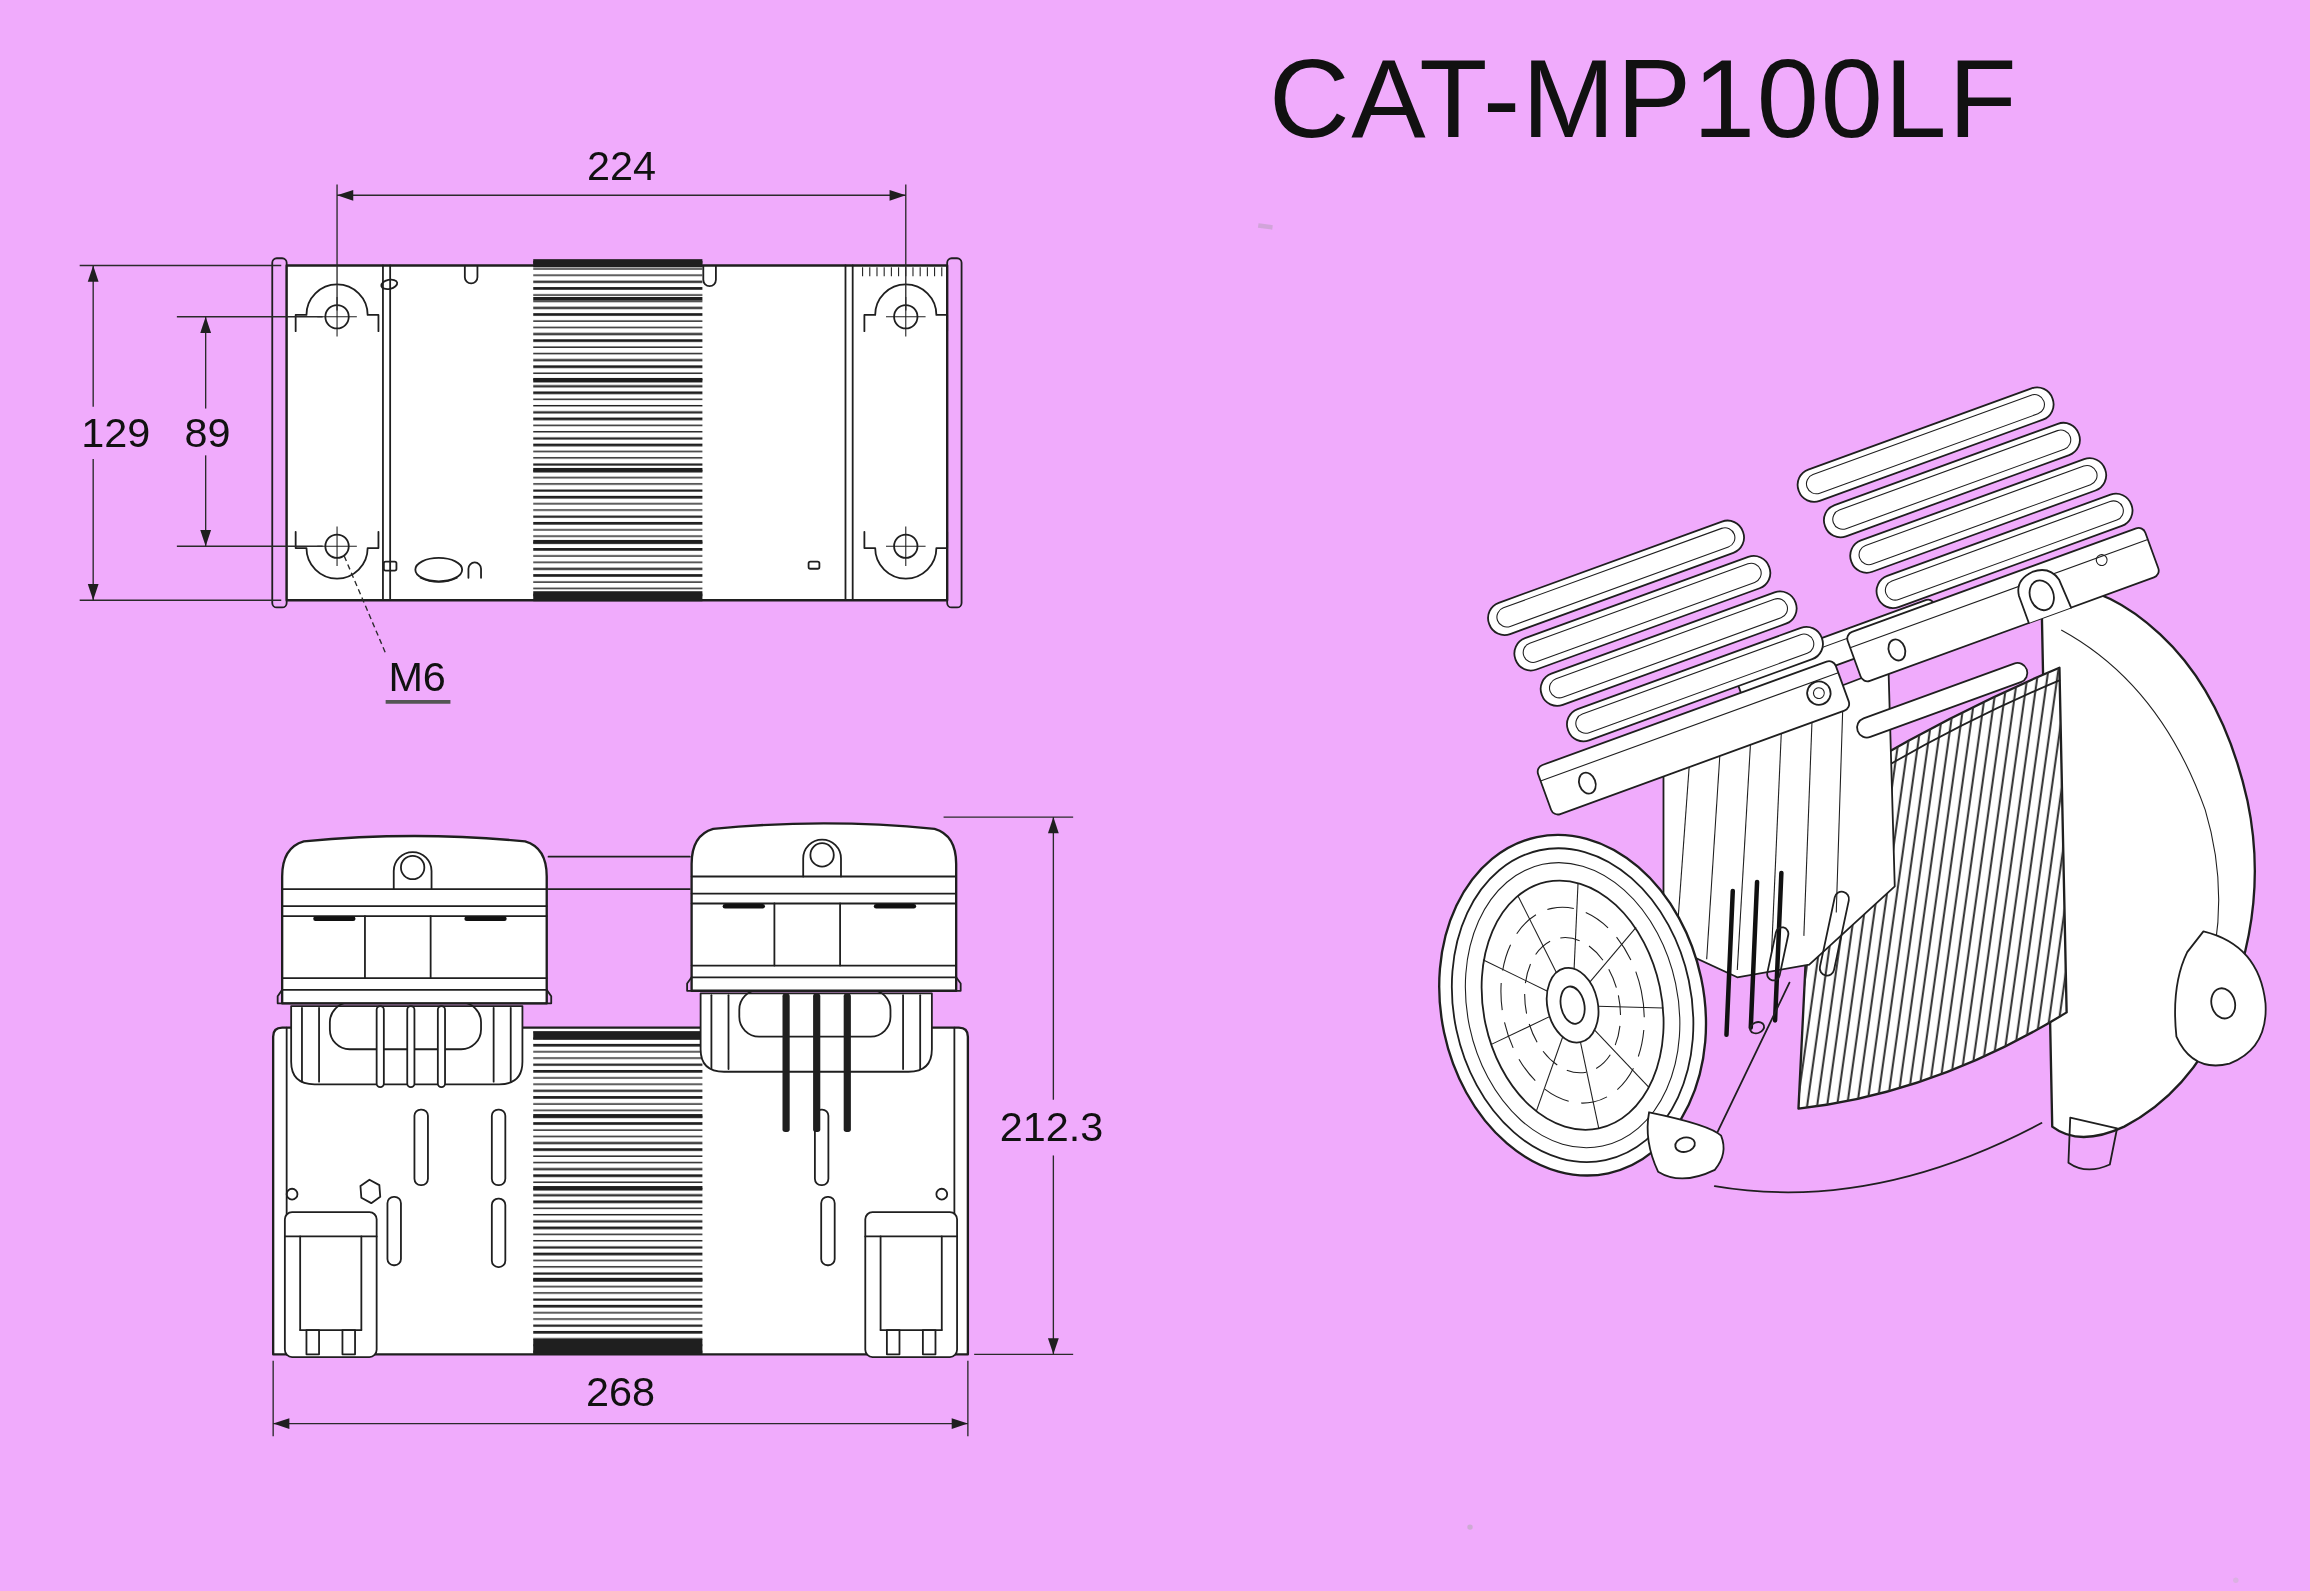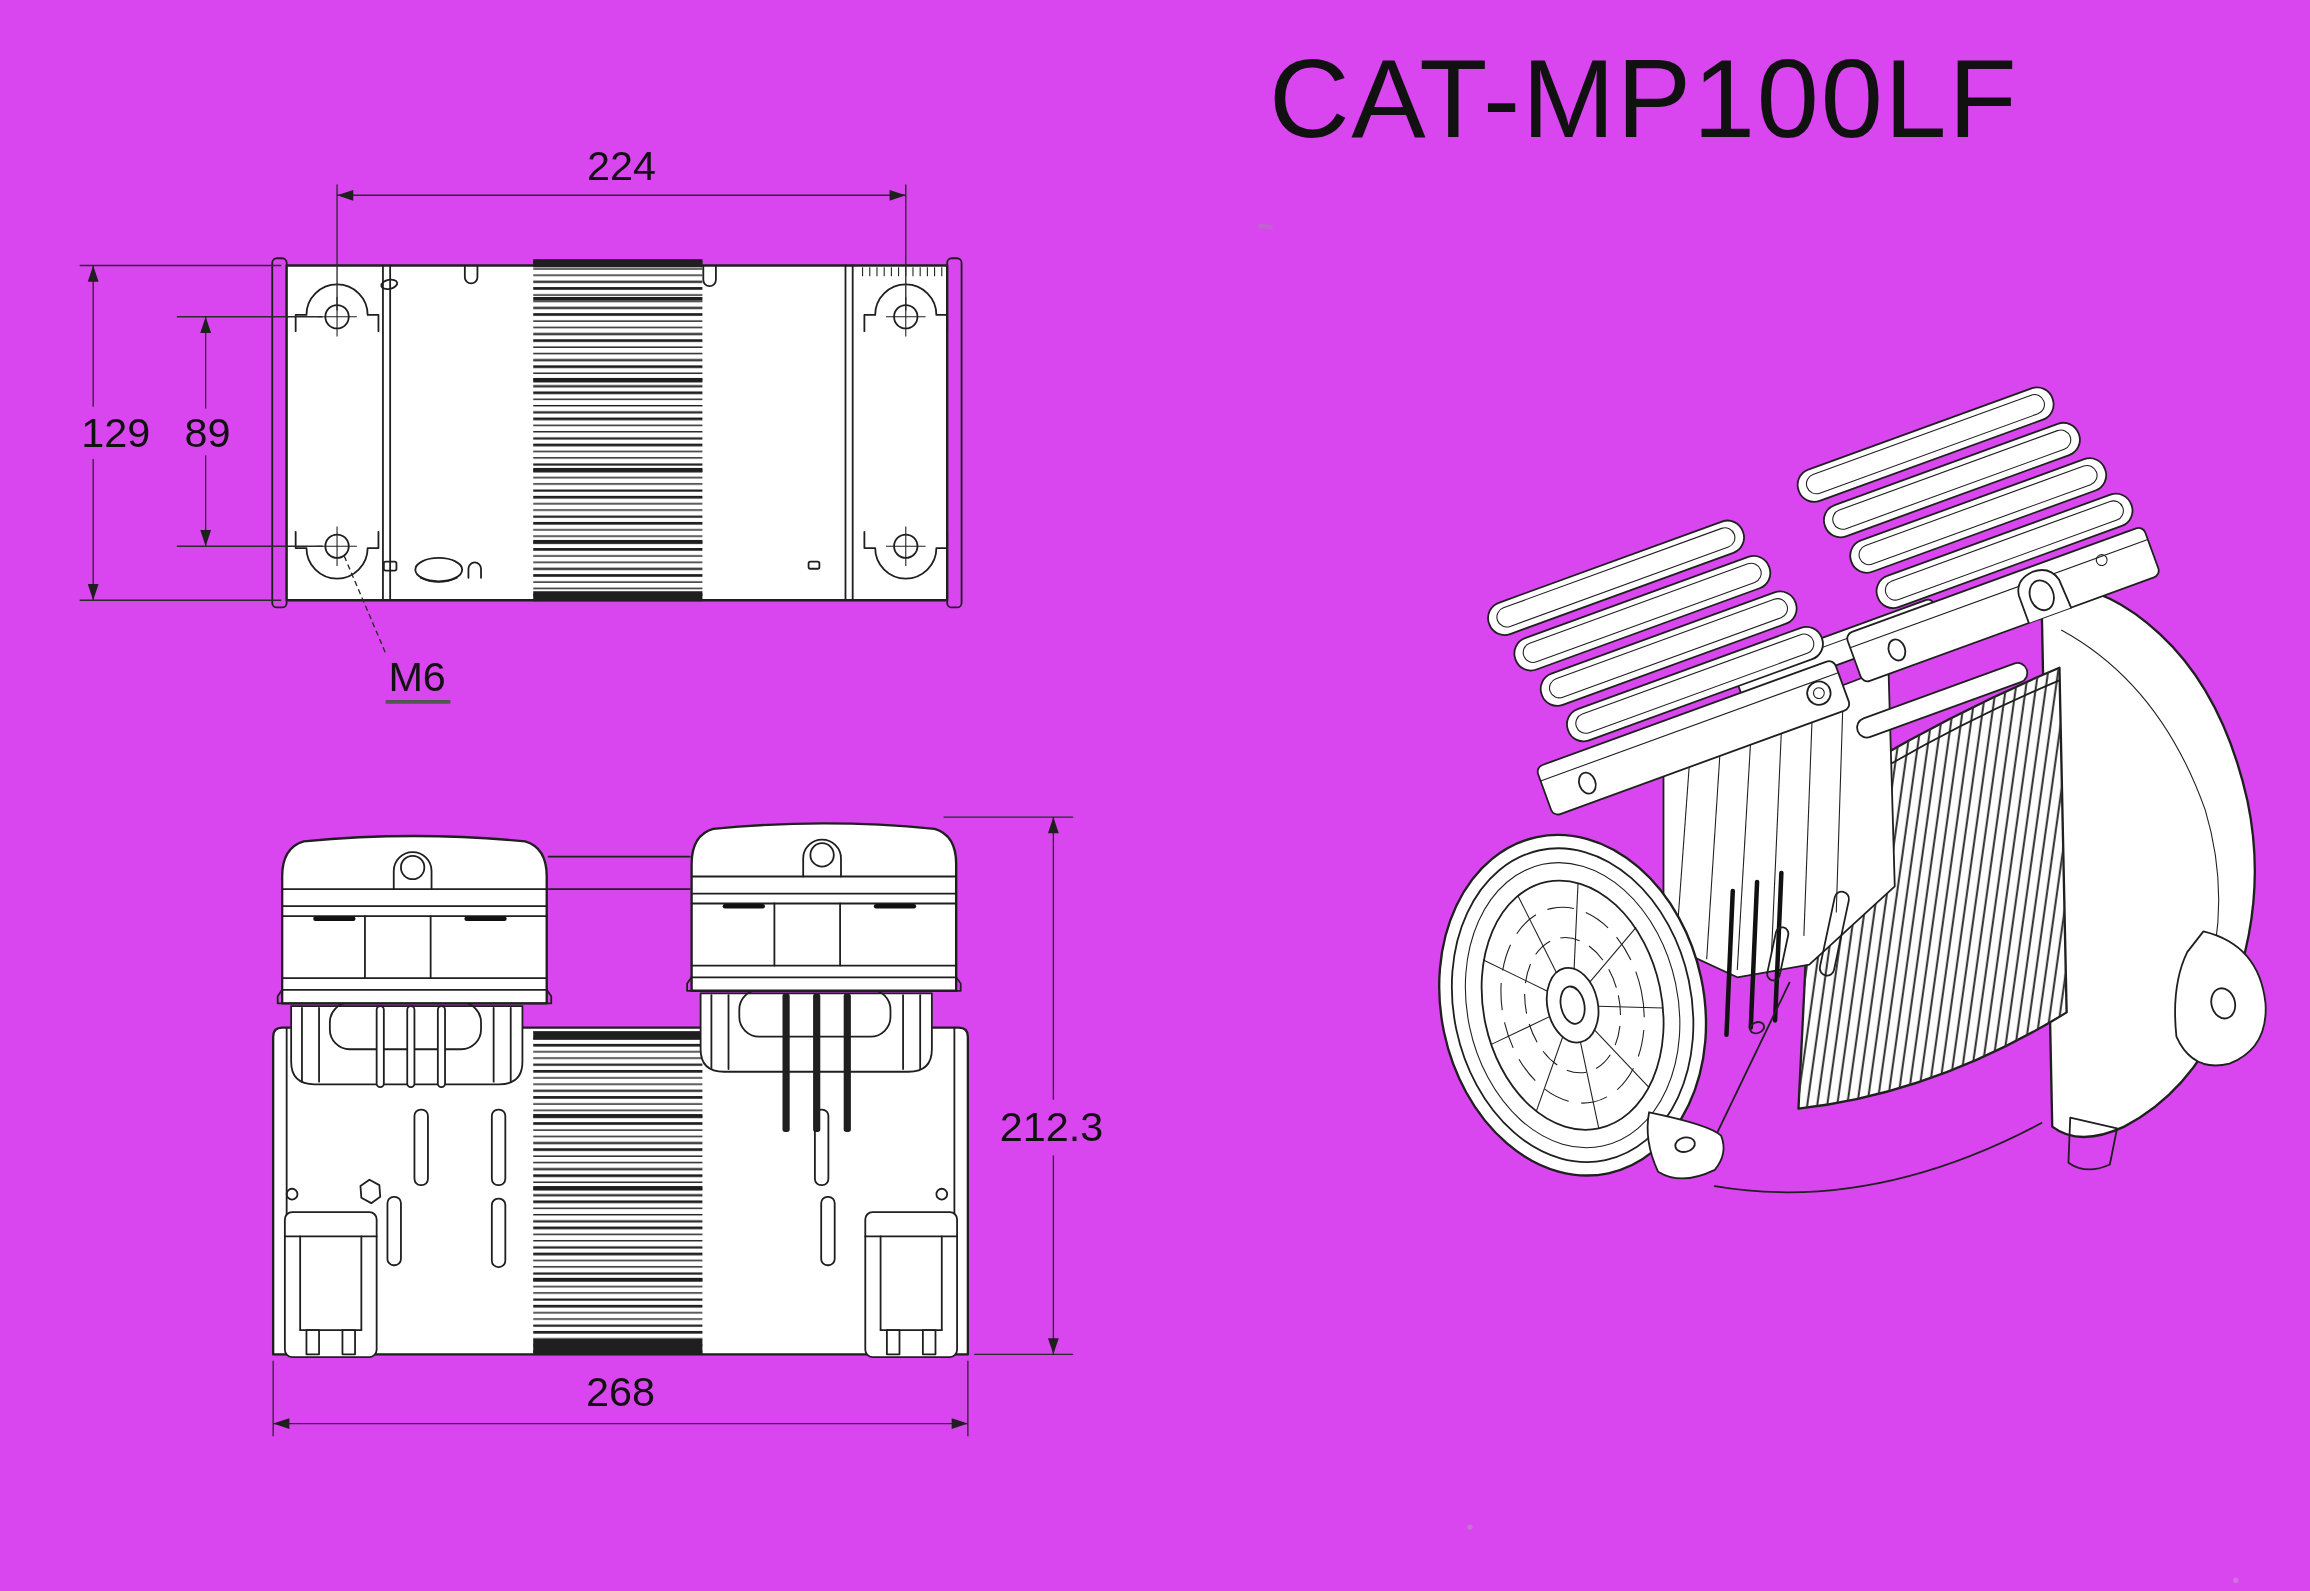--- a/index.html
+++ b/index.html
@@ -1,16 +1,16 @@
 <!DOCTYPE html>
 <html style="font-size:14.4px"><head>
 <meta charset="utf-8">
 <style>
   html,body{margin:0;padding:0;background:#fff;}
-  .stage{position:relative;width:2311px;height:1591px;background:#d946ef;overflow:hidden;
+  .stage{position:relative;width:2311px;height:1591px;background:#f0abfc;overflow:hidden;
          font-family:"Liberation Sans", sans-serif;text-align:center;}
   svg{display:block}
   .ln{stroke:#1f1f1f;fill:none;stroke-width:2;stroke-linecap:round;stroke-linejoin:round}
   .ln3{stroke:#1f1f1f;fill:none;stroke-width:2.6;stroke-linejoin:round}
   .thin{stroke:#1f1f1f;fill:none;stroke-width:1.2}
   .dim{stroke:#2a2a2a;fill:none;stroke-width:1.5}
   .wfill{fill:#ffffff}
   .blk{fill:#1f1f1f;stroke:none}
   .bold{stroke:#111;stroke-width:5;fill:none;stroke-linecap:round}
   text.dimlbl{font-family:"Liberation Sans",sans-serif;font-size:46px;fill:#111}

